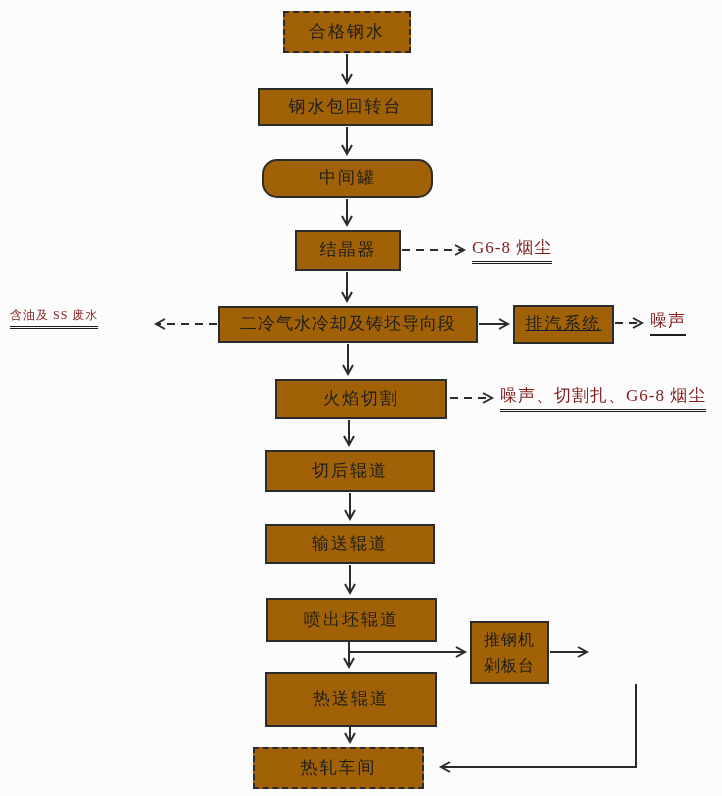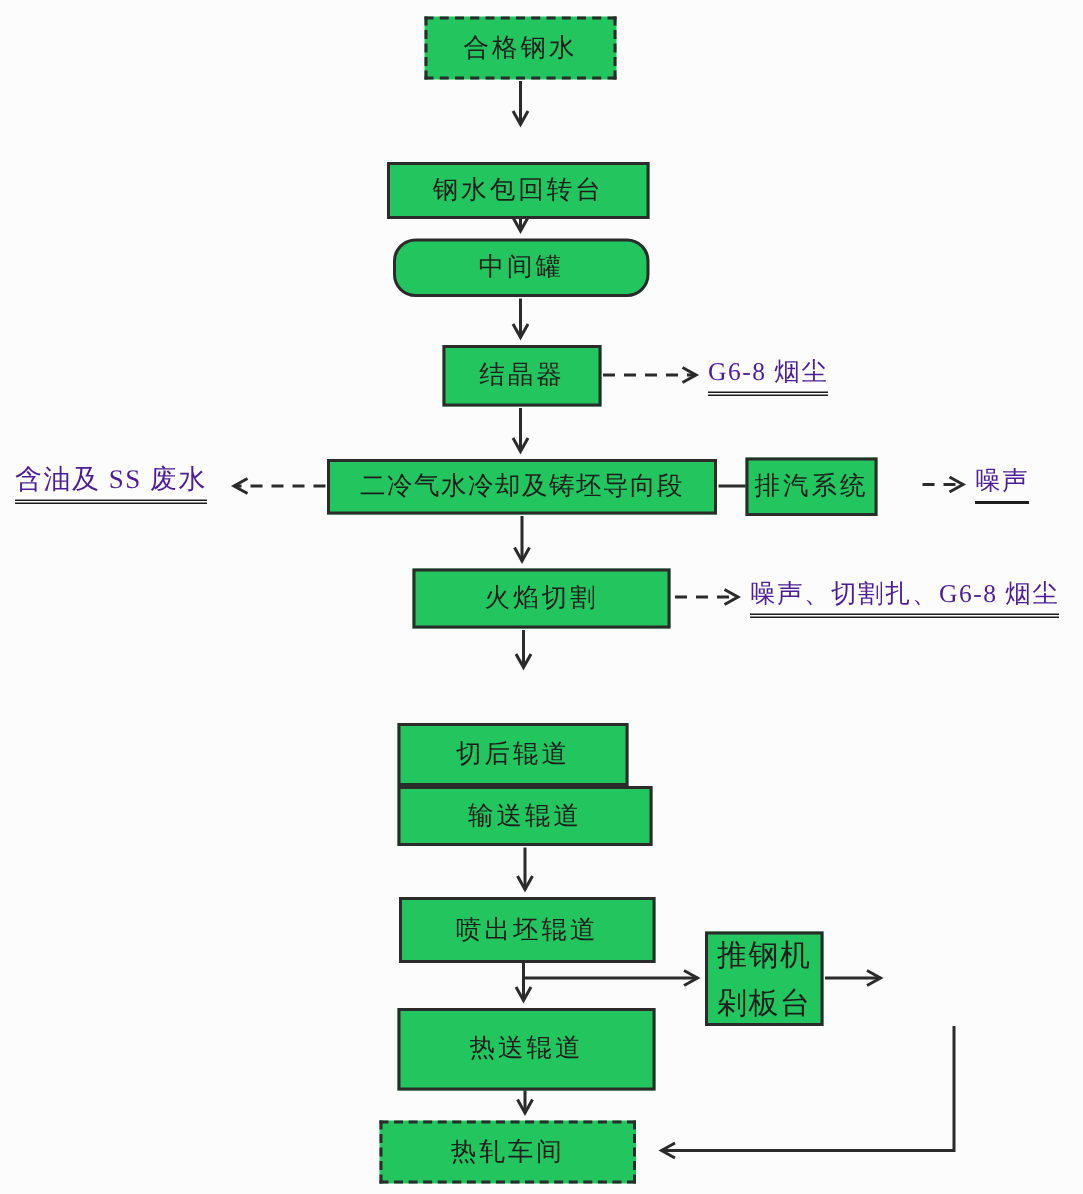--- a/index.html
+++ b/index.html
@@ -14,70 +14,70 @@
     overflow: hidden;
   }
   #edges {
     position: absolute; left: 0; top: 0;
     width: 722px; height: 796px;
   }
   .node {
     position: absolute;
     box-sizing: border-box;
     border: 2px solid #2b2b2b;
-    background: #22c55e;
+    background: #a16207;
     display: flex;
     align-items: center;
     justify-content: center;
     font-size: 17px;
     letter-spacing: 2px;
     color: #1d1d1d;
     text-align: left;
     line-height: 1.2;
     z-index: 2;
   }
   .node.dashed { border: 2px dashed #2b2b2b; }
   .node.two {
     flex-direction: column;
-    font-size: 20px;
+    font-size: 16px;
     letter-spacing: 1px;
     line-height: 1.6;
   }
   .node.wide { letter-spacing: 1px; }
   .outlabel {
     position: absolute;
     font-size: 17px;
     letter-spacing: 1px;
-    color: #4c1d95;
+    color: #7f1d1d;
     padding-bottom: 2px;
     white-space: nowrap;
     z-index: 2;
   }
   .outlabel.dbl { border-bottom: 3px double #1d1d1d; }
   .outlabel.sgl { border-bottom: 2px solid #1d1d1d; }
 
   
   #n-molten      { left: 283px; top:  11px; width: 128px; height: 42px; }
-  #n-ladle       { left: 258px; top:  88px; width: 175px; height: 38px; margin-top: 20px; }
+  #n-ladle       { left: 258px; top:  88px; width: 175px; height: 38px; }
   #n-tundish     { left: 262px; top: 159px; width: 171px; height: 39px; border-radius: 15px; }
   #n-mold        { left: 295px; top: 230px; width: 106px; height: 41px; }
   #n-cooling     { left: 218px; top: 306px; width: 260px; height: 37px; }
-  #n-exhaust     { left: 497px; top: 305px; width: 88px; height: 39px; }
+  #n-exhaust     { left: 513px; top: 305px; width: 101px; height: 39px; text-decoration: underline; }
   #n-flame       { left: 263px; top: 379px; width: 172px; height: 40px; margin-left: 12px; }
-  #n-postcut     { left: 265px; top: 450px; width: 154px; height: 42px; margin-top: 32px; }
+  #n-postcut     { left: 265px; top: 450px; width: 170px; height: 42px; }
   #n-convey      { left: 265px; top: 524px; width: 170px; height: 40px; }
   #n-eject       { left: 266px; top: 598px; width: 171px; height: 44px; }
   #n-pusher      { left: 470px; top: 621px; width:  79px; height: 63px; }
   #n-offline     { left: 592px; top: 623px; width:  88px; height: 61px; }
   #n-hotdeliver  { left: 265px; top: 672px; width: 172px; height: 55px; }
   #n-hotroll     { left: 253px; top: 747px; width: 171px; height: 42px; }
 
   
   #l-molddust    { left: 472px; top: 236px; }
-  #l-waste       { left:  10px; top: 307px; font-size: 18px; }
+  #l-waste       { left:  10px; top: 307px; font-size: 12px; }
   #l-noise       { left: 650px; top: 309px; }
   #l-cutems      { left: 500px; top: 384px; }
 </style>
 </head>
 <body>
 
 <div id="canvas">
 
   <svg id="edges" viewBox="0 0 722 796" xmlns="http://www.w3.org/2000/svg">
     <defs>

